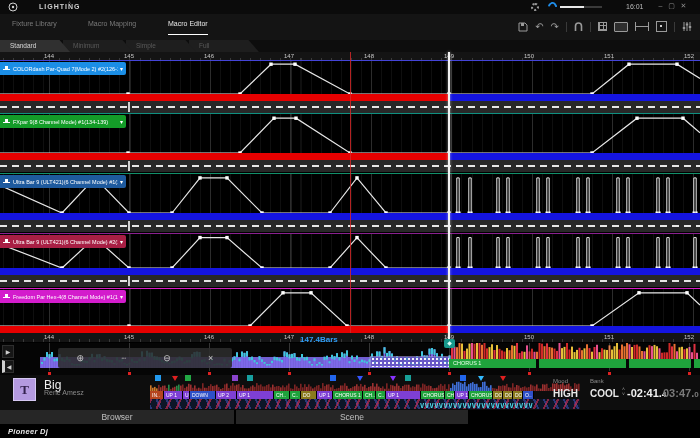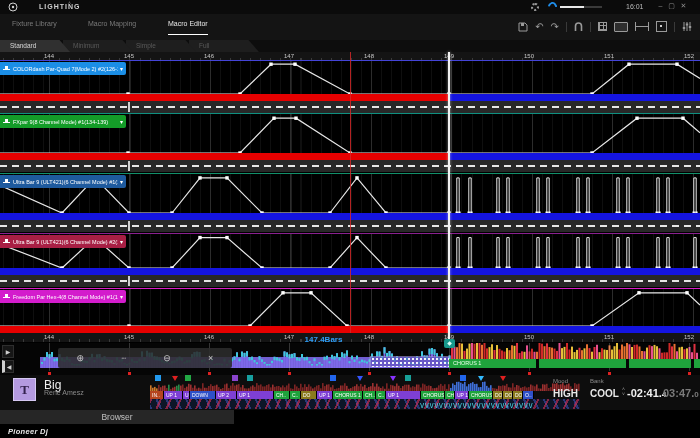--- a/index.html
+++ b/index.html
@@ -88,21 +88,21 @@
   #tracktitle{left:44px;top:3px;font-size:12px;font-weight:normal;color:#f0f0f0;}
   #trackartist{left:44px;top:14px;font-size:7px;color:#8a8a8a;}
   .mk{position:absolute;width:6px;height:6px;z-index:5;}
   .mk.tri{width:0;height:0;background:none!important;border-left:3.5px solid transparent;border-right:3.5px solid transparent;border-top-width:5px;border-top-style:solid;}
   #phrasestrip{left:150px;top:16px;width:385px;height:8px;display:flex;z-index:4;}
   .phrase{height:8px;font-size:5px;color:#fff;line-height:8px;padding-left:2px;box-sizing:border-box;
      overflow:hidden;white-space:nowrap;border-right:1px solid #000;}
   #spectral{left:150px;top:24px;width:430px;height:10px;background:#0d1628;
      background-image:repeating-linear-gradient(115deg,rgba(200,45,85,0.65) 0 2px,transparent 2px 9px),
                       repeating-linear-gradient(65deg,rgba(70,90,200,0.5) 0 2px,transparent 2px 9px);}
-  #zigzag{left:420px;top:28px;width:168px;height:7px;overflow:hidden;color:#4fd8e8;font-size:7px;line-height:7px;letter-spacing:0.5px;font-family:"DejaVu Sans Mono",monospace;z-index:5;}
+  #zigzag{left:420px;top:28px;width:168px;height:7px;overflow:hidden;color:#4fd8e8;font-size:7px;line-height:7px;letter-spacing:0.5px;font-family:"DejaVu Sans Mono",monospace;z-index:5;font-weight:bold;}
   .statlabel{font-size:6px;color:#8a8a8a;}
   .statvalue{font-size:10px;font-weight:bold;color:#e8e8e8;}
   .spin{color:#9a9a9a;font-size:5px;line-height:5px;text-align:center;}
   #timeremain{font-size:11px;font-weight:bold;color:#f0f0f0;}
   #timetotal{font-size:11px;font-weight:bold;color:#7a7a7a;}
   .timefrac{font-size:8px;font-weight:bold;}
   
   .bbtn{top:410px;height:14px;background:#262626;color:#c0c0c0;font-size:8.5px;text-align:center;line-height:14px;}
   #pioneer{left:8px;top:427px;font-size:7.5px;font-weight:bold;font-style:italic;color:#e8e8e8;letter-spacing:0.3px;}
 </style>
@@ -422,21 +422,21 @@
   <span class="num" style="left: 49px;">144</span>
       <span class="num" style="left: 129px;">145</span>
       <span class="num" style="left: 209px;">146</span>
       <span class="num" style="left: 289px;">147</span>
       <span class="num" style="left: 369px;">148</span>
       <span class="num" style="left: 449px;">149</span>
       <span class="num" style="left: 529px;">150</span>
       <span class="num" style="left: 609px;">151</span>
       <span class="num" style="left: 689px;">152</span>
     </div>
-  <div id="loopreadout" class="abs" style="left:300px;top:335px;width:47px;text-align:center;">147.4Bars</div>
+  <div id="loopreadout" class="abs" style="left:300px;top:335px;width:47px;text-align:left;">147.4Bars</div>
 
   <div id="waverow" class="abs">
     <div class="abs transbtn" style="top:2px;">▶</div>
     <div class="abs transbtn" style="top:17px;border-left:3px solid #cfcfcf;">◀</div>
     <div id="zoomoverlay" class="abs">
       <span>⊕</span>
       <span style="font-size:4.5px;color:#8a8a8a;">•••</span>
       <span>⊖</span>
       <span>×</span>
     </div>
@@ -1167,13 +1167,14 @@
       <div class="abs mk tri" style="left: 390px; top: 1px; border-top-color: rgb(136, 51, 255);"></div>
       <div class="abs mk" style="left: 405px; top: 0px; background: rgb(23, 160, 152);"></div>
       <div class="abs mk" style="left: 460px; top: 0px; background: rgb(34, 102, 238);"></div>
       <div class="abs mk tri" style="left: 478px; top: 1px; border-top-color: rgb(51, 187, 255);"></div>
       <div class="abs mk tri" style="left: 500px; top: 1px; border-top-color: rgb(224, 32, 32);"></div>
     </div>
 
   <div id="bottombar"></div>
   <div id="pioneer" class="abs">Pioneer Dj</div>
 <div class="abs bbtn" style="left: 0px; width: 234px;">Browser</div>
+    <div class="abs bbtn" style="left: 236px; width: 232px;">Scene</div>
   </div>
 
 </body></html>

